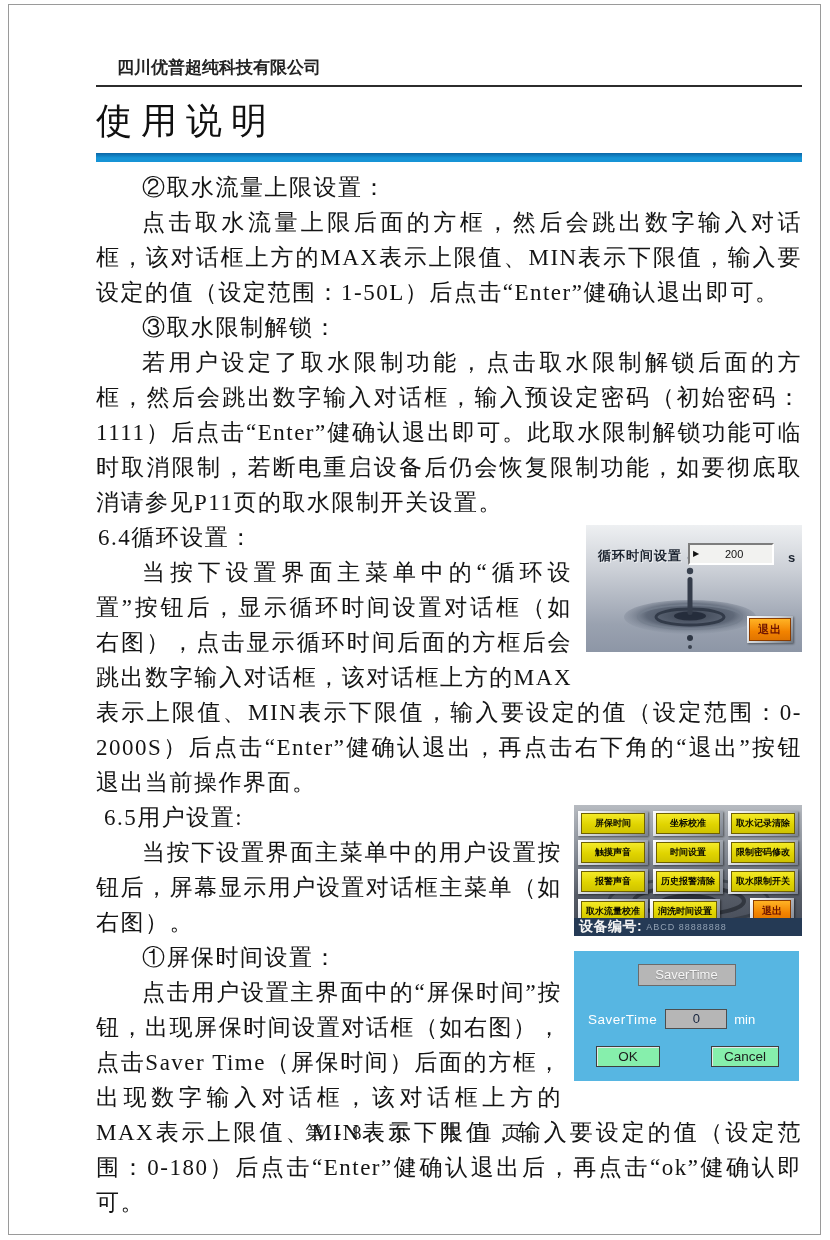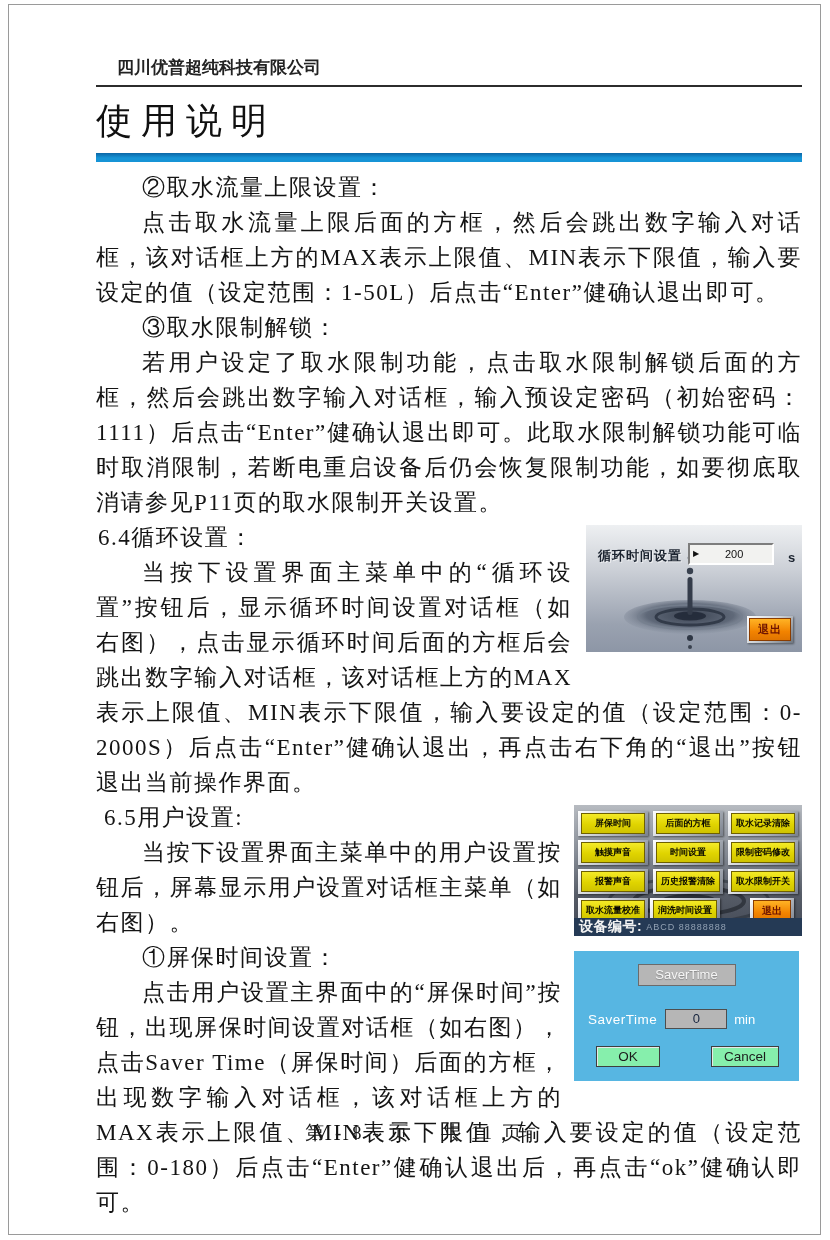--- a/index.html
+++ b/index.html
@@ -42,21 +42,21 @@
               background:linear-gradient(135deg,#ffffff 0%,#cfd3d8 45%,#6f7680 100%);box-shadow:1px 1px 2px rgba(0,0,0,.45);}
   .exit-btn{background:linear-gradient(180deg,#ffb325 0%,#f28300 60%,#e07400 100%);border:1px solid #8a3c00;
             color:#6e1400;font-size:11px;font-weight:bold;padding:3px 8px;letter-spacing:1px;white-space:nowrap;}
 
   
   .fig2{position:relative;width:228px;height:131px;overflow:hidden;
         background:linear-gradient(180deg,#b7bbc1 0%,#858b95 38%,#555b66 70%,#434955 100%);
         font-family:"Liberation Sans","DejaVu Sans",sans-serif;}
   .fig2-ripple{position:absolute;left:30px;top:66px;z-index:0;}
   .menu-grid{position:relative;z-index:1;display:flex;flex-direction:column;gap:4px;padding:6px 4px 0 4px;}
-  .menu-row{display:flex;justify-content:space-between;align-items:flex-start;}
+  .menu-row{display:flex;justify-content:space-between;align-items:center;}
   .btn-frame{padding:2px 3px;background:linear-gradient(135deg,#ffffff 0%,#ccd0d6 42%,#79808c 100%);
              box-shadow:1px 1px 2px rgba(0,0,0,.5);}
   .btn-yellow{display:block;width:62px;background:linear-gradient(180deg,#f4ea28 0%,#e0d400 55%,#cfc300 100%);
               border:1px solid #6e6000;color:#0a0a00;font-size:9px;font-weight:bold;text-align:center;
               padding:3px 0;white-space:nowrap;}
   .menu-exit-cell{display:flex;justify-content:flex-end;width:72px;padding-right:4px;}
   .menu-exit .btn-orange{display:block;width:36px;background:linear-gradient(180deg,#ffb325 0%,#f28300 60%,#e07400 100%);
               border:1px solid #8a3c00;color:#6e1400;font-size:10px;font-weight:bold;text-align:center;padding:3px 0;}
   .dev-strip{position:absolute;left:0;right:0;bottom:0;height:18px;z-index:2;background:#253a55;
              display:flex;align-items:center;padding-left:5px;}
@@ -141,21 +141,21 @@
             <ellipse cx="85" cy="30" rx="80" ry="22" fill="none" stroke="#20262e" stroke-width="3" opacity="0.45"></ellipse>
             <ellipse cx="85" cy="30" rx="55" ry="14" fill="none" stroke="#11151c" stroke-width="4" opacity="0.5"></ellipse>
             <ellipse cx="85" cy="30" rx="28" ry="7" fill="#0d1118" opacity="0.55"></ellipse>
           </svg>
           <div class="menu-grid">
             <div class="menu-row">
               <span class="btn-frame">
                   <span class="btn-yellow">屏保时间</span>
                 </span>
               <span class="btn-frame">
-                  <span class="btn-yellow">后面的方框</span>
+                  <span class="btn-yellow">坐标校准</span>
                 </span>
               <span class="btn-frame">
                   <span class="btn-yellow">取水记录清除</span>
                 </span>
             </div>
             <div class="menu-row">
               <span class="btn-frame">
                   <span class="btn-yellow">触摸声音</span>
                 </span>
               <span class="btn-frame">

